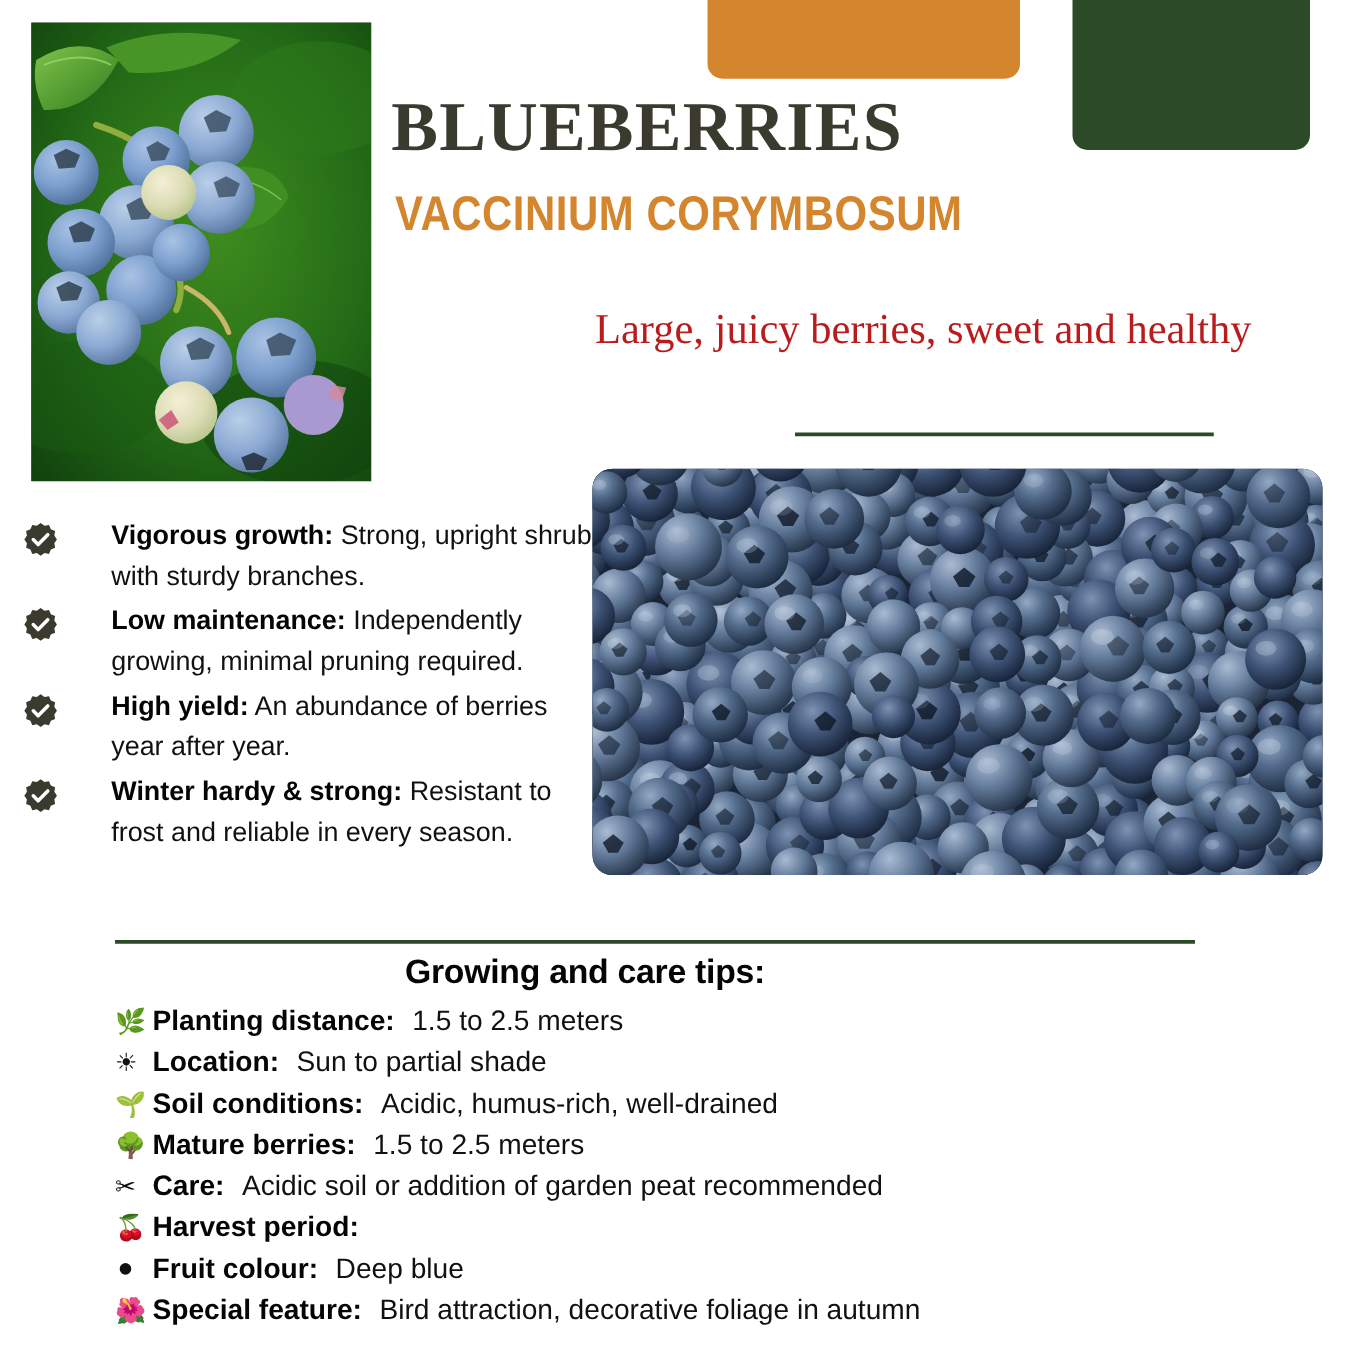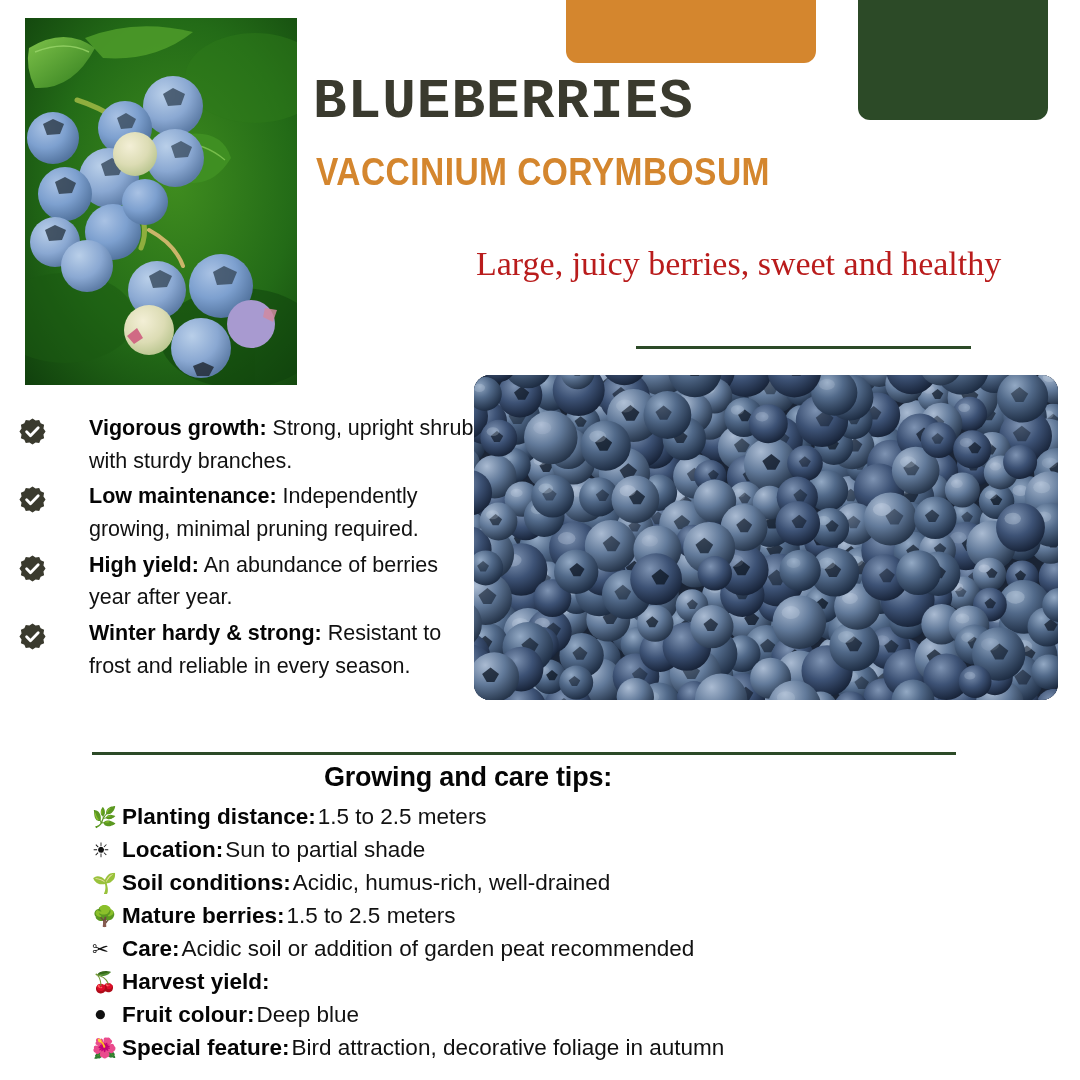--- a/index.html
+++ b/index.html
@@ -27,21 +27,21 @@
     position:absolute;left:25px;top:18px;width:272px;height:367px;
     overflow:hidden;background:#1d4a12;
   }
   .hero-photo svg{display:block;width:100%;height:100%;}
 
   
   .title{
     position:absolute;left:313px;top:74px;
     font-size:56px;font-weight:bold;letter-spacing:1px;
     color:#3a3a2e;line-height:1;
-    font-family:Liberation Mono, monospace;
+    font-family:Liberation Serif, serif;
   }
   .subtitle{
     position:absolute;left:316px;top:152px;
     font-size:39px;font-weight:bold;letter-spacing:0.5px;
     color:#d4862e;line-height:1;
     transform:scaleX(0.86);transform-origin:left top;
     font-family:"Liberation Sans", sans-serif;
   }
 
   
@@ -92,21 +92,21 @@
   }
   .care-row{
     display:flex;align-items:baseline;
     font-size:22.5px;line-height:1.47;color:#111111;white-space:nowrap;
   }
   .care-emoji{
     flex:0 0 auto;width:26px;margin-right:4px;font-size:20px;
     display:inline-block;text-align:left;
     font-family:"DejaVu Sans", sans-serif;
   }
-  .care-row b{font-weight:bold;color:#050505;margin-right:2px;}
+  .care-row b{font-weight:bold;color:#050505;margin-right:14px;}
 </style>
 </head>
 <body>
 
 <div class="stage">
 
   <div class="deco-orange"></div>
   <div class="deco-green"></div>
 
   <div class="hero-photo">
@@ -872,21 +872,21 @@
         <b>Mature berries:</b>
         <span>1.5 to 2.5 meters</span>
       </div>
       <div class="care-row">
         <span class="care-emoji">✂</span>
         <b>Care:</b>
         <span>Acidic soil or addition of garden peat recommended</span>
       </div>
       <div class="care-row">
         <span class="care-emoji">🍒</span>
-        <b>Harvest yield:</b>
+        <b>Harvest period:</b>
       </div>
       <div class="care-row">
         <span class="care-emoji">⚫</span>
         <b>Fruit colour:</b>
         <span>Deep blue</span>
       </div>
       <div class="care-row">
         <span class="care-emoji">🌺</span>
         <b>Special feature:</b>
         <span>Bird attraction, decorative foliage in autumn</span>

